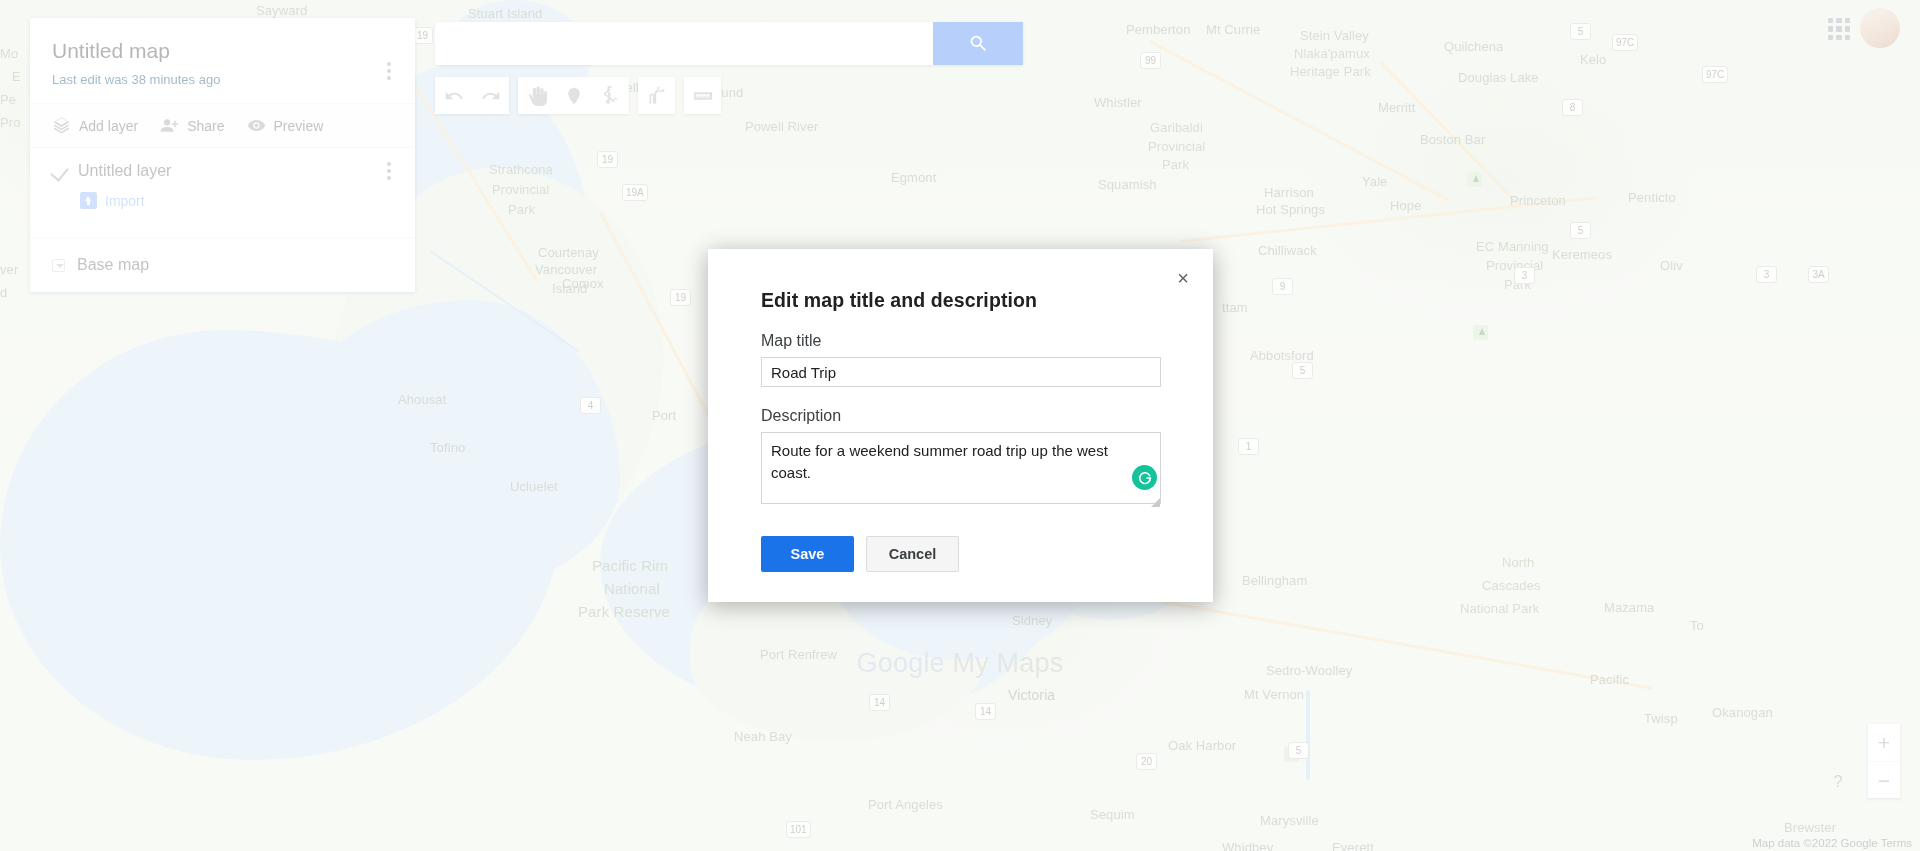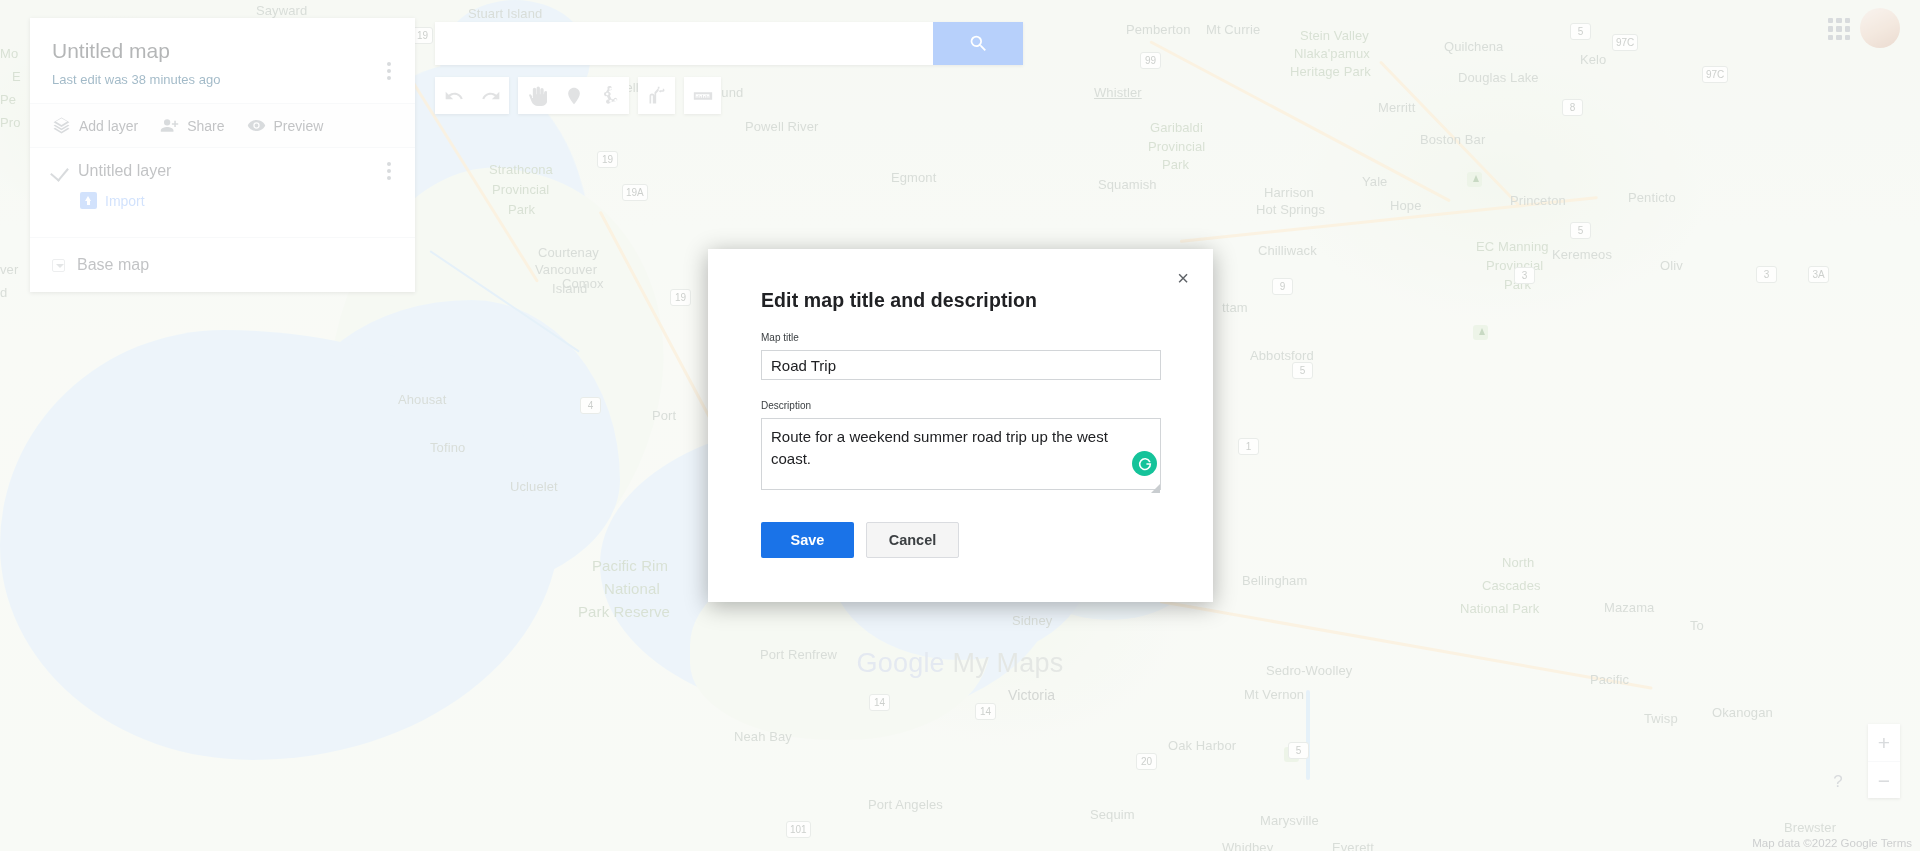--- a/index.html
+++ b/index.html
@@ -254,21 +254,21 @@
     position: absolute; right: 18px; top: 17px;
     width: 24px; height: 24px; border: 0; background: transparent; cursor: pointer;
     color: #5f6368; font-size: 20px; line-height: 20px; padding: 0;
     font-family: "Liberation Sans", sans-serif;
   }
   #modal-title {
     font-size: 19.5px; color: #202124; font-weight: 700;
     padding: 40px 0 0 53px; letter-spacing: .1px;
   }
   .field { padding: 0 53px; margin-top: 20px; }
-  .field-label { font-size: 10px; color: #3c4043; margin-bottom: 7px; }
+  .field-label { font-size: 16px; color: #3c4043; margin-bottom: 7px; }
   .text-input {
     width: 400px; height: 30px;
     border: 1px solid #d2d5d8; background: #fff;
     padding: 0 9px; font-size: 15px; color: #202124; outline: none;
     font-family: "Liberation Sans", sans-serif;
   }
   .textarea-wrap { position: relative; width: 400px; }
   .text-area {
     width: 400px; height: 72px;
     border: 1px solid #d2d5d8; background: #fff;
@@ -334,21 +334,21 @@
       <div class="map-label" style="left: 1206px; top: 22px;">Mt Currie</div>
       <div class="map-label park" style="left: 1300px; top: 28px;">Stein Valley</div>
       <div class="map-label park" style="left: 1294px; top: 46px;">Nlaka'pamux</div>
       <div class="map-label park" style="left: 1290px; top: 64px;">Heritage Park</div>
       <div class="map-label" style="left: 1444px; top: 39px;">Quilchena</div>
       <div class="map-label" style="left: 1580px; top: 52px;">Kelo</div>
       <div class="map-label" style="left: 1458px; top: 70px;">Douglas Lake</div>
       <div class="map-label" style="left: 1378px; top: 100px;">Merritt</div>
       <div class="map-label" style="left: 583px; top: 80px;">Campbell</div>
       <div class="map-label" style="left: 583px; top: 97px;">River</div>
-      <div class="map-label" style="left: 1094px; top: 85px; text-decoration: underline;">Whistler</div>
+      <div class="map-label" style="left: 1094px; top: 95px;">Whistler</div>
       <div class="map-label" style="left: 714px; top: 85px;">Lund</div>
       <div class="map-label" style="left: 745px; top: 119px;">Powell River</div>
       <div class="map-label park" style="left: 1150px; top: 120px;">Garibaldi</div>
       <div class="map-label park" style="left: 1148px; top: 139px;">Provincial</div>
       <div class="map-label park" style="left: 1162px; top: 157px;">Park</div>
       <div class="map-label" style="left: 1420px; top: 132px;">Boston Bar</div>
       <div class="map-label park" style="left: 489px; top: 162px;">Strathcona</div>
       <div class="map-label park" style="left: 492px; top: 182px;">Provincial</div>
       <div class="map-label park" style="left: 508px; top: 202px;">Park</div>
       <div class="map-label" style="left: 891px; top: 170px;">Egmont</div>

